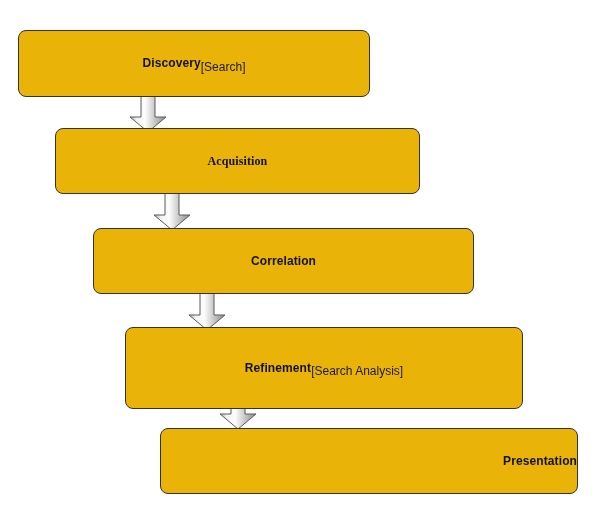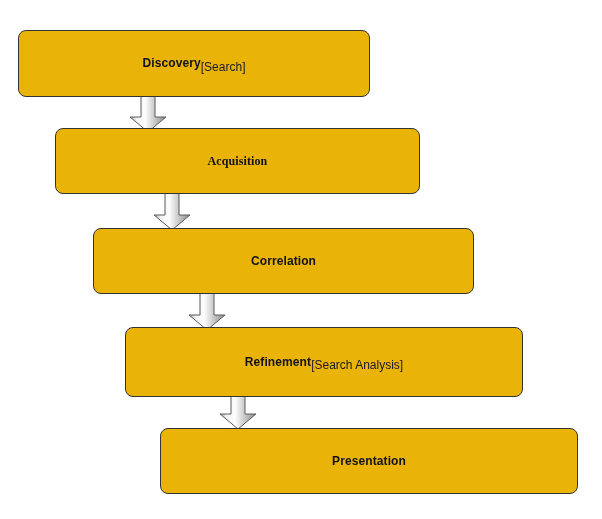--- a/index.html
+++ b/index.html
@@ -116,36 +116,36 @@
           <stop offset="0%" stop-color="#a8a8a8"></stop>
           <stop offset="18%" stop-color="#f2f2f2"></stop>
           <stop offset="42%" stop-color="#fdfdfd"></stop>
           <stop offset="100%" stop-color="#8a8a8a"></stop>
         </linearGradient>
       </defs>
       <polygon points="12,0 26,0 26,27 37,27 19,42 1,27 12,27" fill="url(#ag3)" stroke="#5a5a5a" stroke-width="1"></polygon>
     </svg>
   </div>
 
-  <div class="stage-box" style="left:125px; top:327px; width:398px; height:70px;">
+  <div class="stage-box" style="left:125px; top:327px; width:398px; height:82px;">
     <span class="stage-title">Refinement</span>
     <span class="stage-subtitle">[Search Analysis]</span>
   </div>
 
   <div class="connector-arrow" style="left:219px; top:387px; width:38px; height:43px;">
     <svg width="38" height="43" viewBox="0 0 38 43">
       <defs>
         <linearGradient id="ag4" x1="0" y1="0" x2="1" y2="0">
           <stop offset="0%" stop-color="#a8a8a8"></stop>
           <stop offset="18%" stop-color="#f2f2f2"></stop>
           <stop offset="42%" stop-color="#fdfdfd"></stop>
           <stop offset="100%" stop-color="#8a8a8a"></stop>
         </linearGradient>
       </defs>
       <polygon points="12,0 26,0 26,27 37,27 19,42 1,27 12,27" fill="url(#ag4)" stroke="#5a5a5a" stroke-width="1"></polygon>
     </svg>
   </div>
 
-  <div class="stage-box" style="left:160px; top:428px; width:418px; height:66px;">
+  <div class="stage-box" style="left:160px; top:428px; width:418px; height:66px;justify-content:flex-end;">
     <span class="stage-title">Presentation</span>
   </div>
 
 </div>
 
 </body></html>

